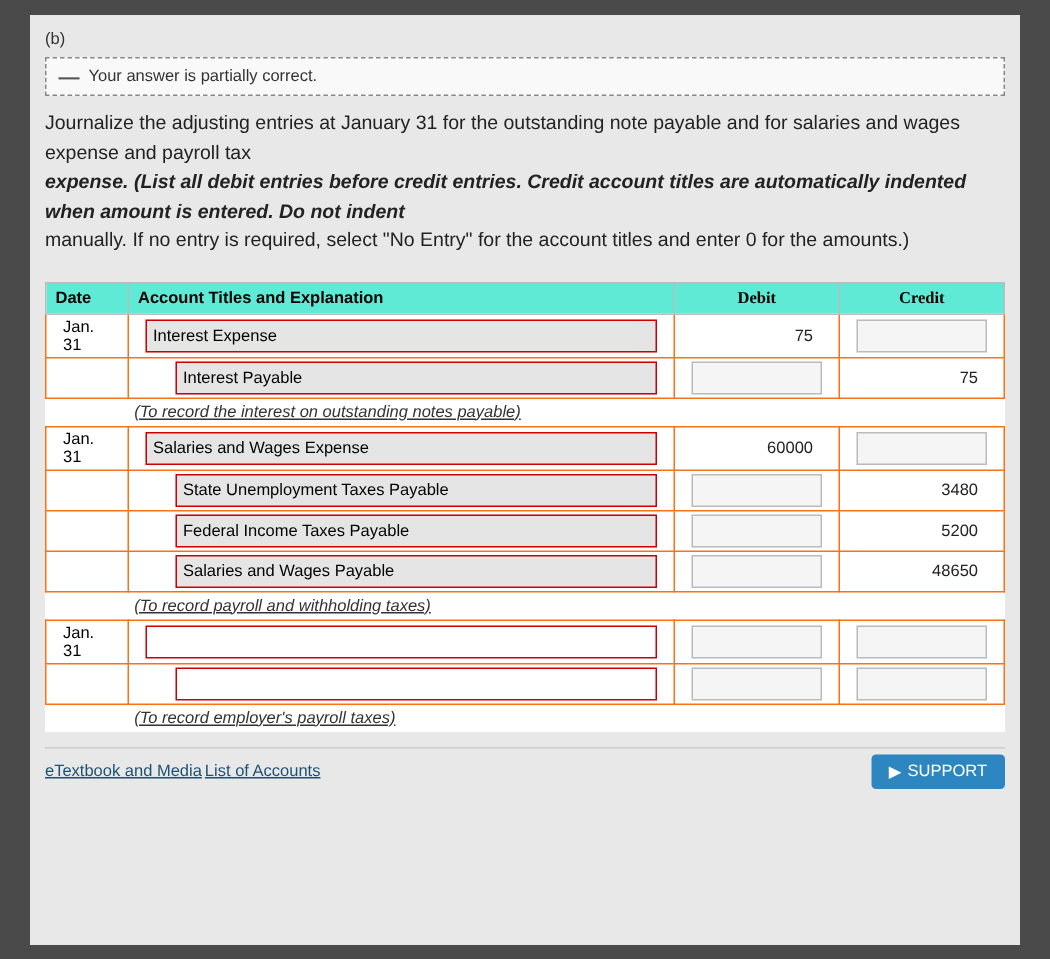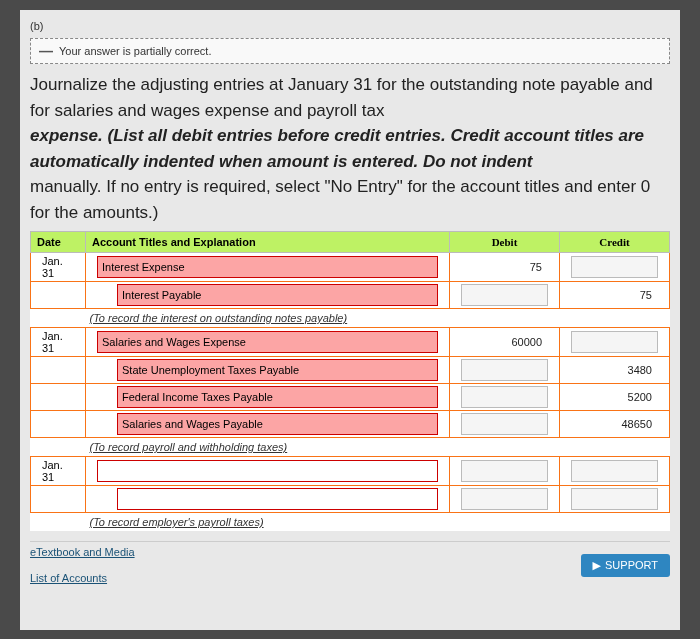--- a/index.html
+++ b/index.html
@@ -37,36 +37,36 @@
     .dash-icon {
       font-weight: bold;
       font-size: 14px;
       color: #555;
     }
     .partial-text {
       font-size: 11px;
       color: #333;
     }
     .instructions {
-      font-size: 17px;
+      font-size: 13px;
       color: #222;
-      margin-bottom: 6px;
+      margin-bottom: 18px;
       line-height: 1.5;
     }
     .instructions em {
       font-style: italic;
       font-weight: bold;
     }
     .journal-table {
       width: 100%;
       border-collapse: collapse;
       background: #fff;
     }
     .journal-table th {
-      background: #bef264;
+      background: #5eead4;
       border: 1px solid #bbb;
       padding: 4px 6px;
       font-size: 11px;
       font-weight: bold;
       text-align: left;
     }
     .journal-table th.debit-col, .journal-table th.credit-col {
       text-align: center;
       width: 110px;
       font-family: Liberation Serif, serif;
@@ -85,21 +85,21 @@
       border: 1px solid #c00;
       background: #fff;
       padding: 2px 4px;
       font-size: 11px;
       width: 100%;
       height: 22px;
       outline: none;
     }
     .input-field.filled {
       border: 1px solid #c00;
-      background: #fca5a5;
+      background: #e5e5e5;
     }
     .indented {
       padding-left: 20px;
     }
     .note-row td {
       border: none;
       padding: 3px 4px;
       font-size: 11px;
       color: #333;
       font-style: italic;
@@ -132,22 +132,21 @@
     .bottom-bar {
       display: flex;
       justify-content: space-between;
       align-items: center;
       margin-top: 10px;
       padding: 4px 0;
       border-top: 1px solid #ccc;
     }
     .bottom-links {
       display: flex;
-      flex-direction: column;
-      gap: 14px;
+      gap: 2px;
     }
     .bottom-link {
       font-size: 11px;
       color: #1a5276;
       text-decoration: underline;
       cursor: pointer;
     }
     .support-btn {
       background: #2e86c1;
       color: #fff;

